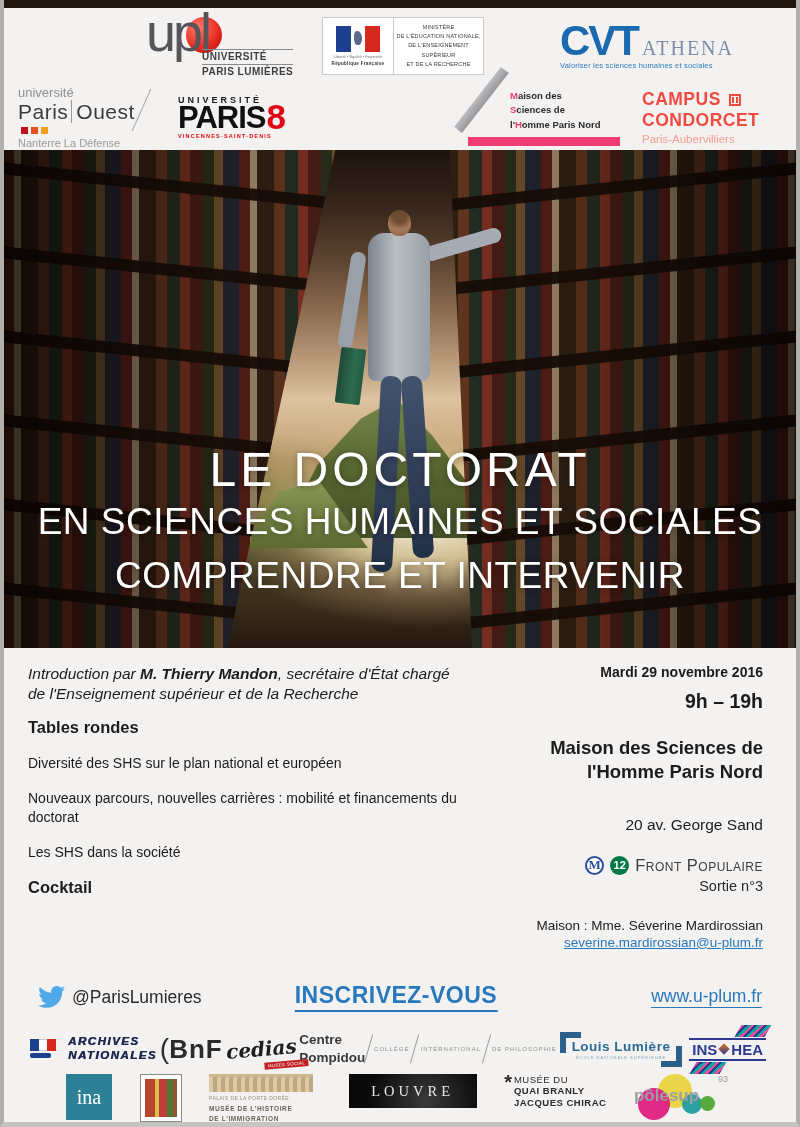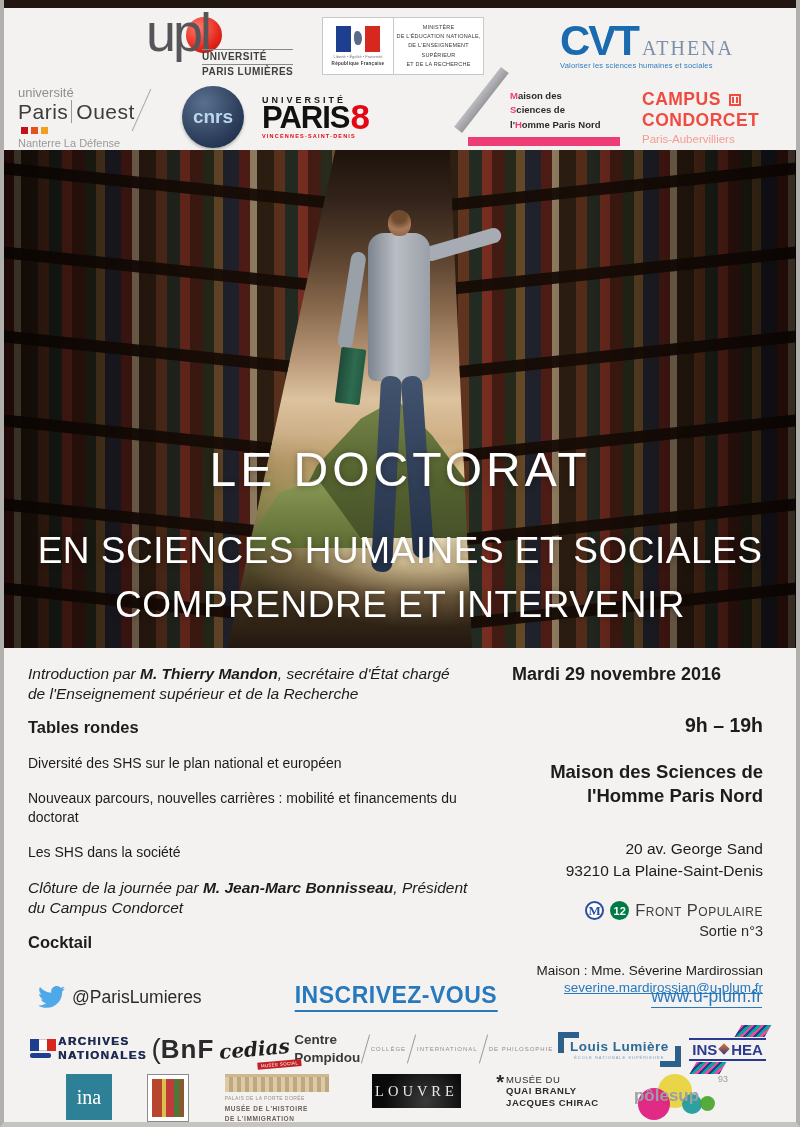--- a/index.html
+++ b/index.html
@@ -88,34 +88,34 @@
   .torso{position:absolute;left:50%;top:23px;width:62px;height:148px;margin-left:-34px;border-radius:16px 16px 8px 8px;background:linear-gradient(90deg,#7d848e,#b9bdc4 45%,#9aa0a8);}
   .arm-r{position:absolute;left:50%;top:38px;width:80px;height:15px;margin-left:22px;border-radius:8px;background:#a7acb4;transform:rotate(-16deg);transform-origin:left center;}
   .arm-l{position:absolute;left:50%;top:42px;width:15px;height:98px;margin-left:-50px;border-radius:8px;background:#9aa0a8;transform:rotate(9deg);transform-origin:top center;}
   .book{position:absolute;left:50%;top:138px;margin-left:-64px;width:25px;height:56px;border-radius:2px;background:linear-gradient(90deg,#1e4a38,#2e6b4f 60%,#245a42);transform:rotate(7deg);}
   .legs{position:absolute;left:50%;top:166px;margin-left:-28px;width:56px;height:196px;}
   .leg{position:absolute;top:0;width:21px;border-radius:9px;background:linear-gradient(180deg,#42536e,#2c3a52 70%,#223048);}
   .leg.l{left:2px;height:100%;transform:rotate(3deg);}
   .leg.r{right:2px;height:93%;transform:rotate(-4deg);}
   .hero-text{position:absolute;left:0;right:0;top:296px;text-align:center;color:#fff;text-shadow:0 1px 6px rgba(20,10,5,.35);}
   .hero-title{font-size:48px;font-weight:400;letter-spacing:4px;line-height:1;}
-  .hero-sub1{font-size:37px;margin-top:36px;letter-spacing:.5px;}
+  .hero-sub1{font-size:37px;margin-top:7px;letter-spacing:.5px;}
   .hero-sub2{font-size:37px;margin-top:12px;letter-spacing:.5px;}
 
   
   .info{height:326px;display:flex;padding:16px 33px 0 24px;box-sizing:border-box;color:#1c1c1c;}
   .info-left{width:442px;flex:none;}
   .p-intro{font-style:italic;font-size:15.5px;line-height:1.3;margin:0 0 14px;}
   .p-intro b{font-weight:bold;}
   .h-tables{font-size:16.5px;font-weight:bold;margin:0 0 17px;}
   .p-item{font-size:14px;line-height:1.3;margin:0 0 17px;}
   .p-cloture{font-style:italic;font-size:15.5px;line-height:1.3;margin:2px 0 15px;}
   .h-cocktail{font-size:16.5px;font-weight:bold;margin:0;}
   .info-right{flex:1;text-align:right;}
-  .ev-date{font-size:18px;font-weight:bold;margin-bottom:29px;text-align:center;}
+  .ev-date{font-size:14px;font-weight:bold;margin-bottom:10px;}
   .ev-hours{font-size:19.5px;font-weight:bold;margin-bottom:23px;}
   .ev-venue{font-size:18.5px;font-weight:bold;line-height:1.3;margin-bottom:30px;}
   .ev-addr{font-size:15.5px;line-height:1.4;margin-bottom:20px;}
   .metro{display:flex;justify-content:flex-end;align-items:center;gap:6px;}
   .m-icon{width:19px;height:19px;border-radius:50%;border:2px solid #2b4f9e;background:#fff;color:#2b4f9e;font-weight:bold;font-size:13px;display:flex;align-items:center;justify-content:center;font-family:"Liberation Serif",serif;box-sizing:border-box;}
   .l12-icon{width:19px;height:19px;border-radius:50%;background:#007a45;color:#fff;font-weight:bold;font-size:11px;display:flex;align-items:center;justify-content:center;}
   .station{font-size:16.5px;color:#3c3c3c;font-variant:small-caps;letter-spacing:.5px;}
   .sortie{font-size:14.5px;color:#2b2b2b;margin-top:3px;}
   .contact{font-size:13.5px;margin-top:24px;}
   .email{font-size:13.5px;color:#2878be;text-decoration:underline;cursor:pointer;margin-top:2px;display:inline-block;}
@@ -124,21 +124,21 @@
   .linksbar{height:46px;display:flex;align-items:center;padding:0 34px;position:relative;}
   .tw{display:flex;align-items:center;gap:7px;cursor:pointer;}
   .tw-label{font-size:17.5px;color:#2b2b2b;}
   .register{position:absolute;left:50%;transform:translateX(-52%);font-size:23px;font-weight:bold;color:#2878be;border-bottom:2px solid #2878be;letter-spacing:.5px;padding-bottom:1px;cursor:pointer;}
   .website{margin-left:auto;font-size:17.5px;color:#2878be;border-bottom:1.5px solid #2878be;cursor:pointer;}
 
   
   .footer{height:102px;}
   .f-row1{display:flex;align-items:center;justify-content:space-between;padding:0 26px;margin-top:11px;height:36px;}
   .f-row2{display:flex;align-items:flex-start;justify-content:space-between;padding:0 62px;margin-top:7px;height:48px;}
-  .p-arch{display:flex;align-items:center;gap:2px;}
+  .p-arch{display:flex;align-items:center;gap:12px;font-style:italic;}
   .arch-flag{width:26px;height:20px;display:flex;flex-direction:column;gap:2px;}
   .arch-f1{height:12px;display:flex;}
   .arch-f1 i{flex:1;} .af-b{background:#1e3f8f;} .af-w{background:#fff;border-top:1px solid #ccc;border-bottom:1px solid #ccc;} .af-r{background:#d6281e;}
   .arch-f2{height:5px;background:#1e3f8f;border-radius:2px;width:80%;}
   .arch-text{font-size:11.5px;font-weight:bold;color:#1e2a52;letter-spacing:1.5px;line-height:1.2;text-shadow:.6px 0 0 #1e2a52;}
   .p-bnf{font-size:26px;color:#2b2b2b;}
   .bnf-paren{font-weight:normal;font-size:28px;} .bnf-label{font-weight:bold;letter-spacing:1px;}
   .p-cedias{position:relative;font-family:"DejaVu Serif",serif;font-style:italic;font-weight:bold;font-size:20px;color:#1f1f1f;transform:rotate(-5deg);}
   .ced-tag{position:absolute;right:-10px;bottom:-9px;background:#c22026;color:#fff;font-size:4.5px;padding:1px 3px;font-style:normal;font-weight:normal;font-family:"Liberation Sans",sans-serif;letter-spacing:.3px;}
   .p-pompidou{font-size:13.5px;font-weight:bold;color:#3a3a3a;line-height:1.3;text-align:left;}
@@ -155,21 +155,21 @@
   .ih-bot{left:8px;bottom:-7px;transform:skewX(-30deg);}
   .ih-text{display:flex;align-items:center;gap:3px;font-size:15px;font-weight:bold;color:#2b3990;border-top:2.5px solid #2b3990;border-bottom:2.5px solid #2b3990;padding:1px 3px;background:#f3f2f0;position:relative;}
   .ih-diamond{width:8px;height:8px;background:linear-gradient(135deg,#e87722,#2b3990);transform:rotate(45deg);}
   .p-ina{width:46px;height:46px;background:#2e8097;color:#fff;font-family:"Liberation Serif",serif;font-size:20px;display:flex;align-items:center;justify-content:center;}
   .p-mcm{width:42px;height:48px;border:1px solid #8a8a8a;box-sizing:border-box;padding:4px;background:#fff;}
   .mcm-art{width:100%;height:100%;background:linear-gradient(90deg,#b8452e 0 30%,#d9c04a 30% 45%,#c23b3b 45% 70%,#4a7a3a 70% 85%,#8a5a2e 85%);}
   .p-pd{width:112px;text-align:left;}
   .pd-building{width:104px;height:15px;border-top:3px solid #cdb88e;background:repeating-linear-gradient(90deg,#dccaa6 0 4px,#bfa77f 4px 8px);margin-bottom:3px;}
   .pd-l1{font-size:5px;color:#9a8f7a;letter-spacing:.4px;margin-bottom:3px;}
   .pd-l23{font-size:6.5px;color:#6b6257;font-weight:bold;letter-spacing:.6px;line-height:1.5;}
-  .p-louvre{width:89px;height:34px;background:radial-gradient(circle at 60% 80%,#3a3a3a,#0a0a0a 70%);color:#e8e8e8;font-family:"Liberation Serif",serif;font-size:14.5px;letter-spacing:4px;display:flex;align-items:center;justify-content:center;}
+  .p-louvre{width:128px;height:34px;background:radial-gradient(circle at 60% 80%,#3a3a3a,#0a0a0a 70%);color:#e8e8e8;font-family:"Liberation Serif",serif;font-size:14.5px;letter-spacing:4px;display:flex;align-items:center;justify-content:center;}
   .p-qb{display:flex;text-align:left;color:#2b2b2b;}
   .qb-star{font-size:20px;font-weight:bold;margin-right:2px;line-height:.8;}
   .qb-l1{font-size:9.5px;letter-spacing:.5px;}
   .qb-l23{font-size:9.5px;font-weight:bold;letter-spacing:.5px;line-height:1.3;}
   .p-ps{position:relative;width:100px;height:48px;}
   .ps-c{position:absolute;border-radius:50%;opacity:.92;}
   .ps-yellow{width:34px;height:34px;left:24px;top:0;background:#e8d33a;}
   .ps-magenta{width:32px;height:32px;left:4px;top:14px;background:#e0187d;}
   .ps-teal{width:20px;height:20px;left:48px;top:20px;background:#1a9a9a;}
   .ps-green{width:15px;height:15px;left:66px;top:22px;background:#4aa52e;}
@@ -223,23 +223,20 @@
         <div class="po-univ">université</div>
         <div class="po-name"><span>Paris</span><span class="sep">Ouest</span></div>
         <div class="po-squares">
             <i style="background:#c1121c"></i>
             <i style="background:#e4521b"></i>
             <i style="background:#f29e1f"></i>
           </div>
         <div class="po-arc"></div>
         <div class="po-sub">Nanterre La Défense</div>
       </div>
-      <div class="logo-cnrs">
-        <span class="cnrs-text">cnrs</span>
-      </div>
       <div class="logo-p8">
         <div class="p8-univ">UNIVERSITÉ</div>
         <div class="p8-main">
           <span class="p8-paris">PARIS</span>
           <span class="p8-eight">8</span>
         </div>
         <div class="p8-sub">VINCENNES-SAINT-DENIS</div>
       </div>
       <div class="logo-msh">
         <div class="msh-diag"></div>
@@ -288,33 +285,31 @@
     </div>
   </div>
 
   <div class="info">
     <div class="info-left">
       <p class="p-intro"><span>Introduction par </span><b>M. Thierry Mandon</b><span>, secrétaire d'État chargé de l'Enseignement supérieur et de la Recherche</span></p>
       <div class="h-tables">Tables rondes</div>
       <p class="p-item">Diversité des SHS sur le plan national et européen</p>
       <p class="p-item">Nouveaux parcours, nouvelles carrières : mobilité et financements du doctorat</p>
       <p class="p-item">Les SHS dans la société</p>
-      <p class="p-cloture"><span>Clôture de la journée par </span><b>M. Jean-Marc Bonnisseau</b><span>, Président du Campus Condorcet</span></p>
       <div class="h-cocktail">Cocktail</div>
     </div>
     <div class="info-right">
       <div class="ev-date">Mardi 29 novembre 2016</div>
       <div class="ev-hours">9h – 19h</div>
       <div class="ev-venue">
         <div>Maison des Sciences de</div>
         <div>l'Homme Paris Nord</div>
       </div>
       <div class="ev-addr">
         <div>20 av. George Sand</div>
-        <div>93210 La Plaine-Saint-Denis</div>
       </div>
       <div class="metro">
         <span class="m-icon">M</span>
         <span class="l12-icon">12</span>
         <span class="station">Front Populaire</span>
       </div>
       <div class="sortie">Sortie n°3</div>
       <div class="contact">Maison : Mme. Séverine Mardirossian</div>
       <div><span class="email">severine.mardirossian@u-plum.fr</span></div>
     </div>

